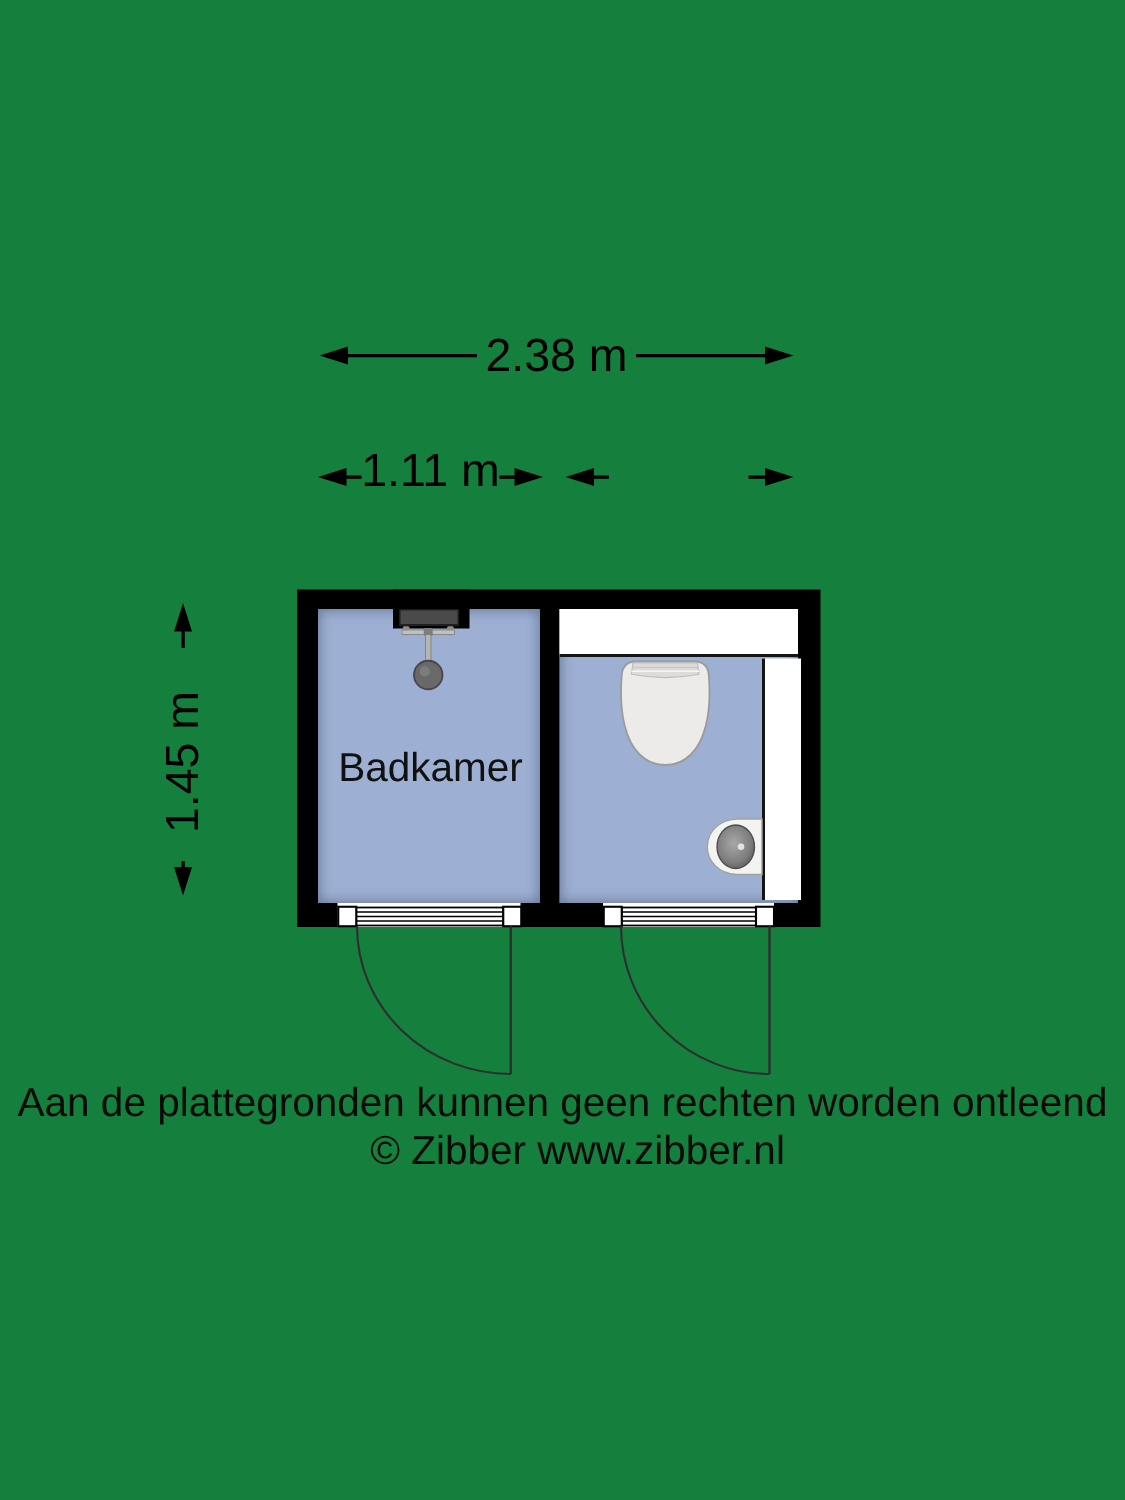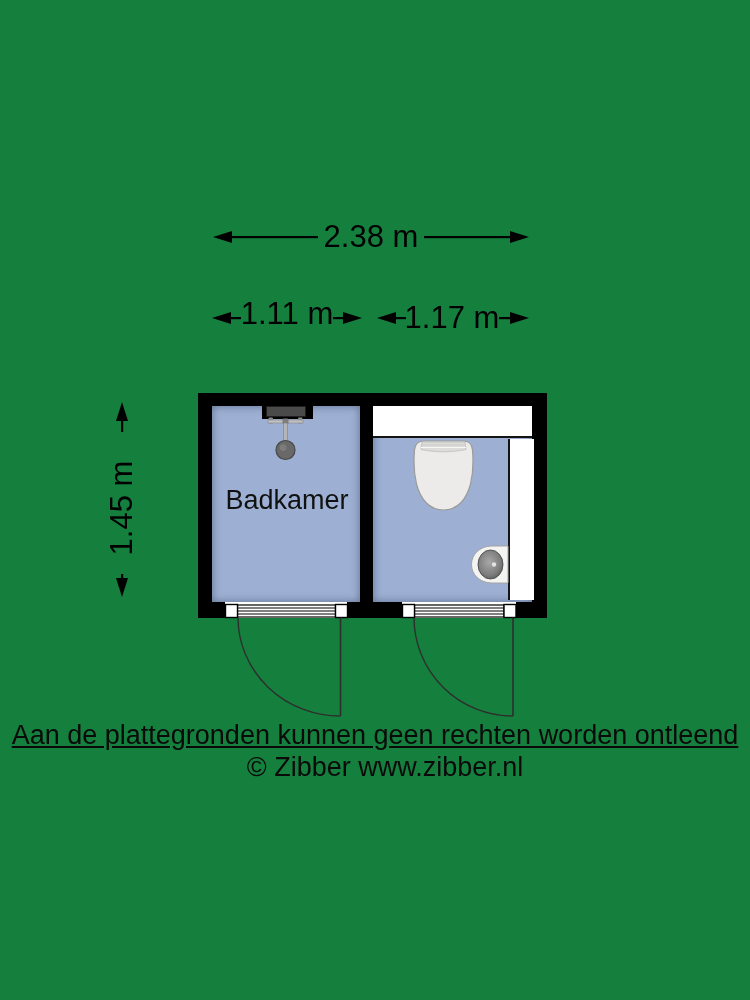--- a/index.html
+++ b/index.html
@@ -25,44 +25,43 @@
   .floor.toilet{left:373px;top:406px;width:159px;height:196px;}
   .cistern{position:absolute;left:373px;top:406px;width:159px;height:30px;background:#fff;border-bottom:2px solid #141414;}
   .duct{position:absolute;left:508px;top:439px;width:24px;height:161px;background:#fff;border-left:2px solid #141414;}
   .niche{position:absolute;left:262px;top:393px;width:51px;height:26px;background:var(--wall,#000);}
   .niche-shelf{position:absolute;left:266px;top:406px;width:40px;height:11px;background:#4a4a4a;border:1px solid #1f1f1f;box-sizing:border-box;}
   .opening{position:absolute;top:602px;height:16px;background:#fff;}
   .opening.left{left:225px;width:122px;}
   .opening.right{left:402px;width:114px;}
   svg.overlay{position:absolute;left:0;top:0;width:750px;height:1000px;pointer-events:none;}
   .footer-line{position:absolute;left:0;width:750px;text-align:center;font-size:27px;color:#0a0a0a;}
-  .footer-line.l1{top:720px;text-decoration:underline;}
+  .footer-line.l1{top:720px;}
   .footer-line.l2{top:752px;margin-left:10px;}
 </style>
 </head>
 <body>
 
 <div id="canvas">
 
   <div class="dim-label" style="left:371px;top:237px;">2.38 m</div>
   <div class="dim-label" style="left:287px;top:314px;">1.11 m</div>
-  <div class="dim-label" style="left:452px;top:318px;">1.17 m</div>
   <div class="dim-label vertical" style="left:122px;top:508px;">1.45 m</div>
 
   <div class="walls"></div>
   <div class="floor bathroom"></div>
   <div class="floor toilet"></div>
   <div class="cistern"></div>
   <div class="duct"></div>
   <div class="niche"></div>
   <div class="niche-shelf"></div>
   <div class="opening left"></div>
   <div class="opening right"></div>
 
-  <div class="room-label" style="left:287px;top:500px;">Badkamer</div>
+  <div class="room-label" style="left:287px;top:512px;">Badkamer</div>
 
   <svg class="overlay" viewBox="0 0 750 1000">
     <defs>
       <radialGradient id="basinGrad" cx="45%" cy="42%" r="65%">
         <stop offset="0%" stop-color="#a8a8a8"></stop>
         <stop offset="70%" stop-color="#7c7c7c"></stop>
         <stop offset="100%" stop-color="#585858"></stop>
       </radialGradient>
     </defs>
 

